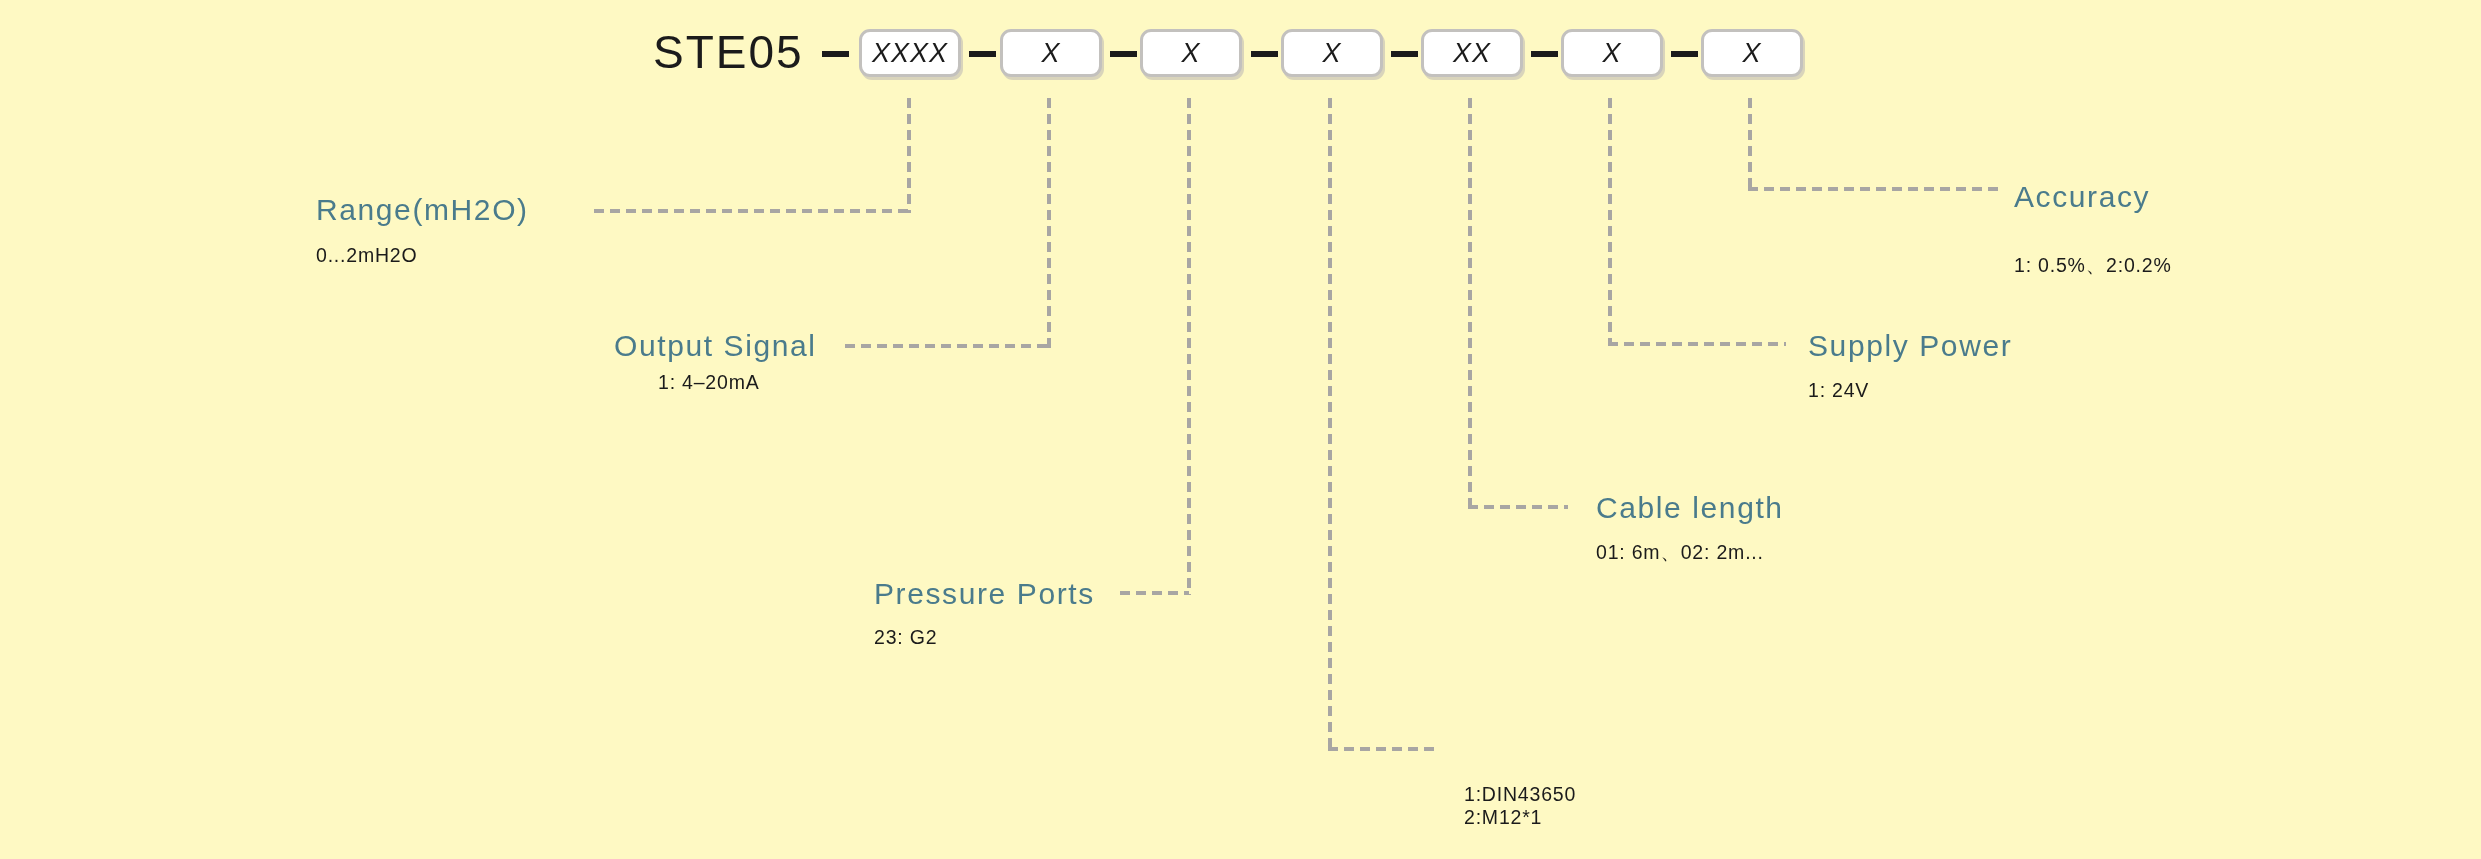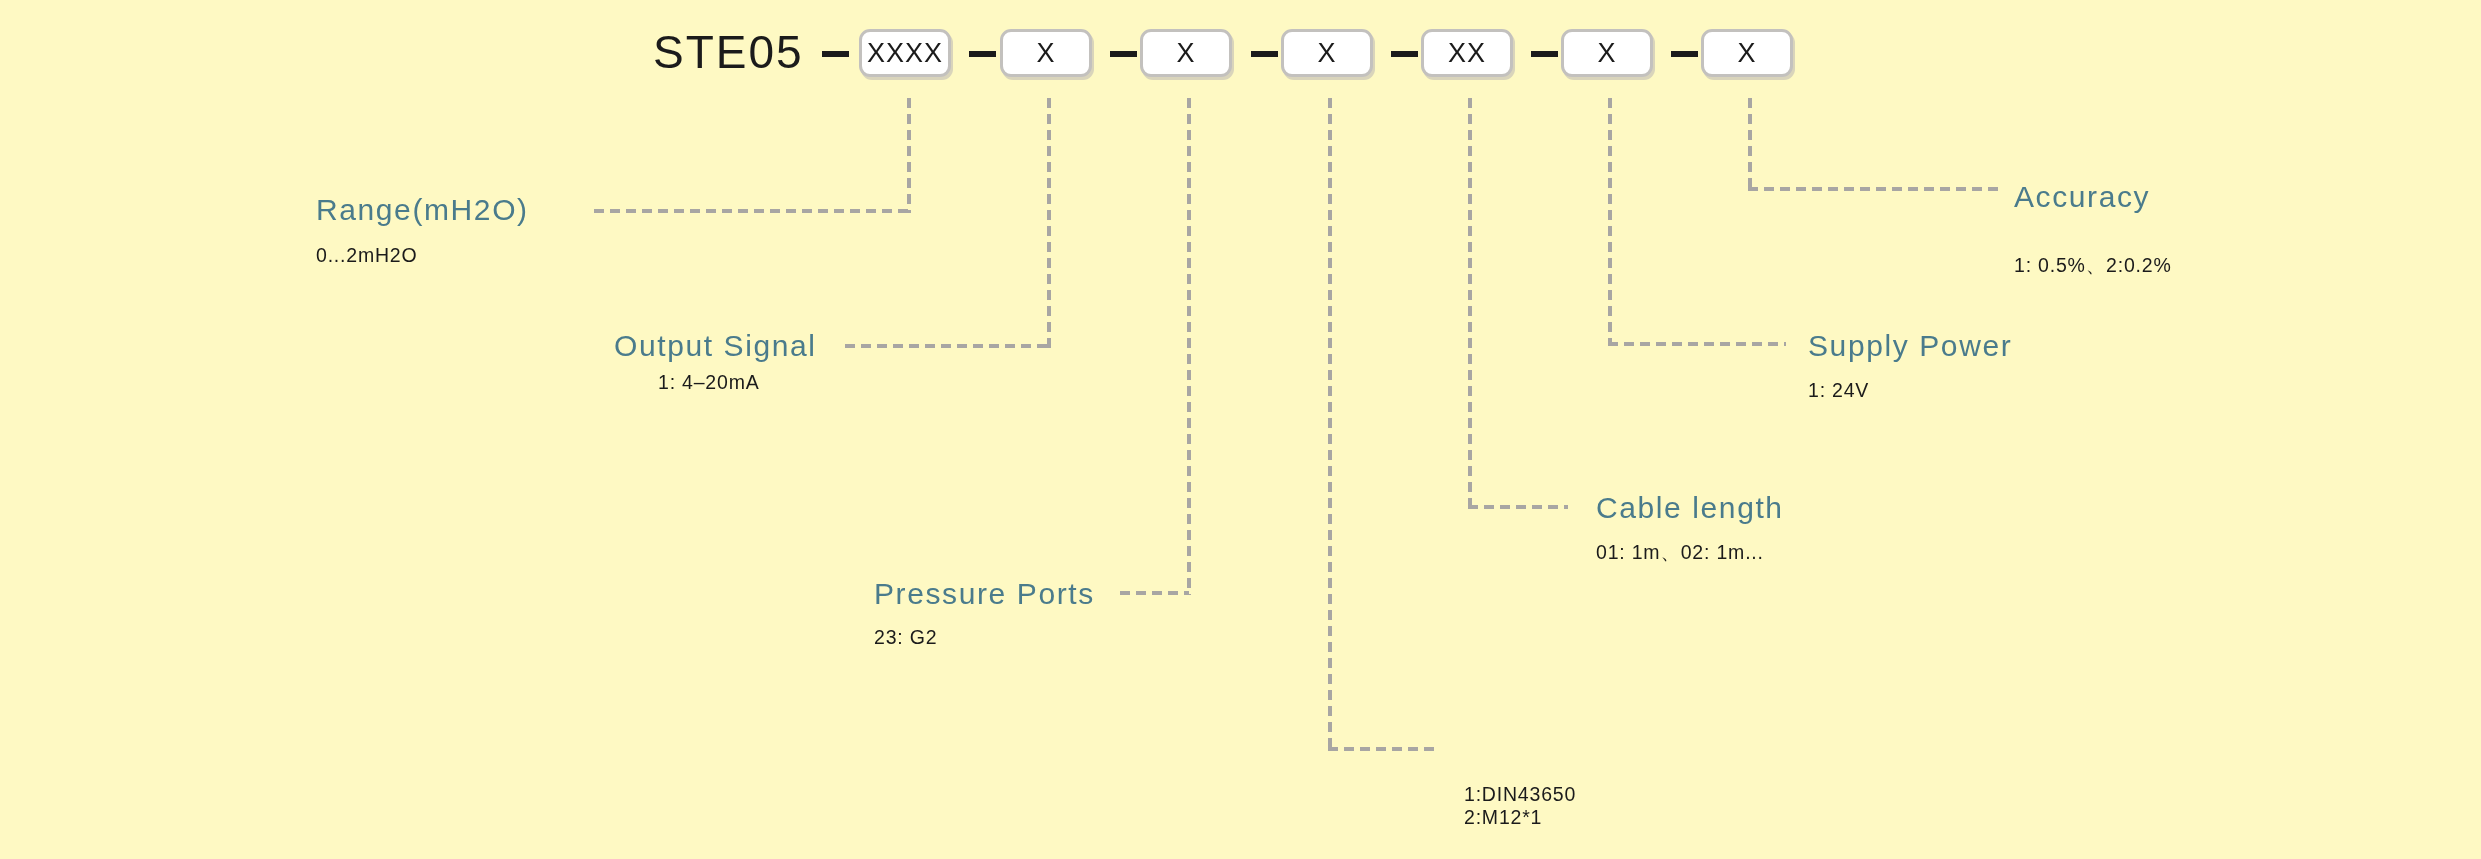--- a/index.html
+++ b/index.html
@@ -20,32 +20,33 @@
   
   .model-prefix {
     font-size: 46px;
     letter-spacing: 2px;
     color: #1b1b1b;
     font-weight: 500;
     white-space: nowrap;
   }
   .code-box {
     box-sizing: border-box;
-    width: 92px;
+    width: 102px;
     height: 48px;
     border: 3px solid #c3c1be;
     border-radius: 11px;
     background: #ffffff;
     box-shadow: 2px 3px 0 rgba(185,183,180,0.55);
     display: flex;
     align-items: center;
     justify-content: center;
     font-size: 27px;
     letter-spacing: 1px;
     color: #1b1b1b;
+    font-style: italic;
   }
   .code-sep {
     width: 27px;
     height: 6px;
     background: #1b1b1b;
   }
 
   
   .dash-h {
     height: 4px;
@@ -121,21 +122,21 @@
   <div class="abs field-title" style="left:614px; top:329px;">Output Signal</div>
   <div class="abs field-option" style="left:614px; top:371px;margin-left:44px;">1: 4–20mA</div>
 
   <div class="abs field-title" style="left:874px; top:577px;">Pressure Ports</div>
   <div class="abs field-option" style="left:874px; top:626px;">23: G2</div>
 
   <div class="abs field-option" style="left:1464px; top:783px;">1:DIN43650</div>
   <div class="abs field-option" style="left:1464px; top:806px;">2:M12*1</div>
 
   <div class="abs field-title" style="left:1596px; top:491px;">Cable length</div>
-  <div class="abs field-option" style="left:1596px; top:541px;">01: 1m、02: 1m...</div>
+  <div class="abs field-option" style="left:1596px; top:541px;">01: 6m、02: 2m...</div>
 
   <div class="abs field-title" style="left:1808px; top:329px;">Supply Power</div>
   <div class="abs field-option" style="left:1808px; top:379px;">1: 24V</div>
 
   <div class="abs field-title" style="left:2014px; top:180px;">Accuracy</div>
   <div class="abs field-option" style="left:2014px; top:229px;margin-top:25px;">1: 0.5%、2:0.2%</div>
 
 </div>
 
 </body></html>

